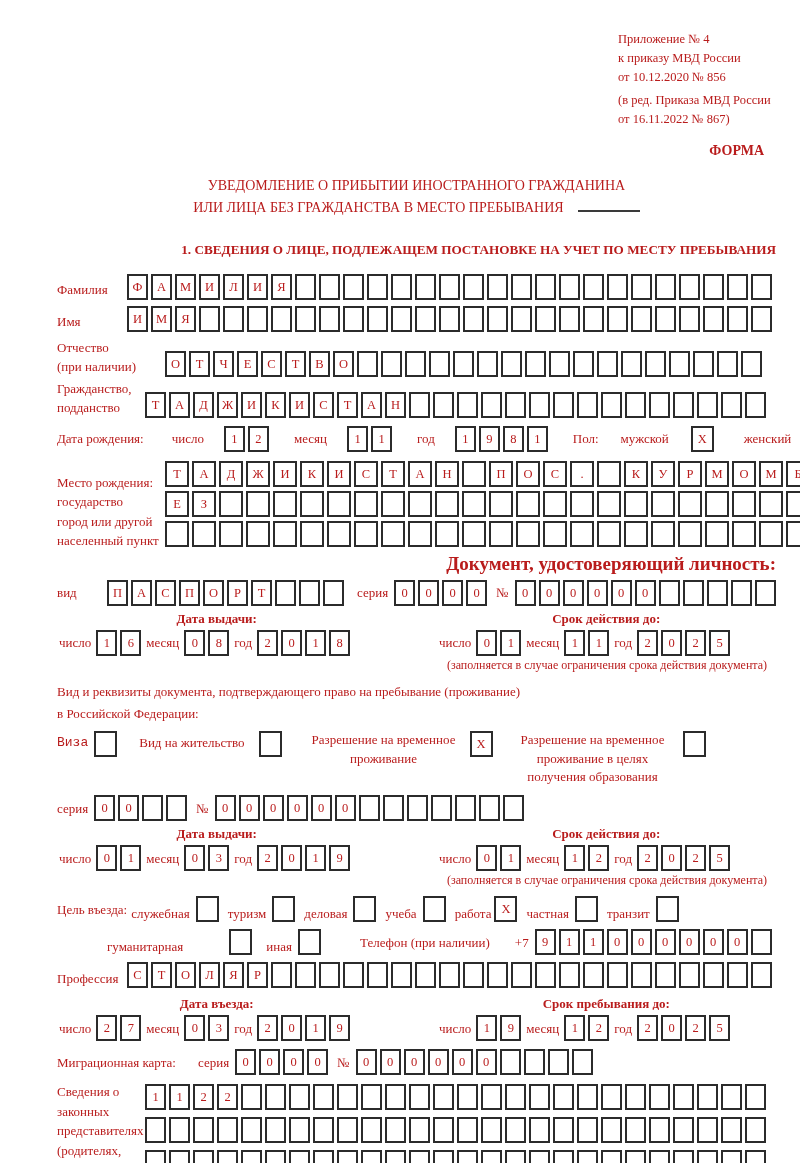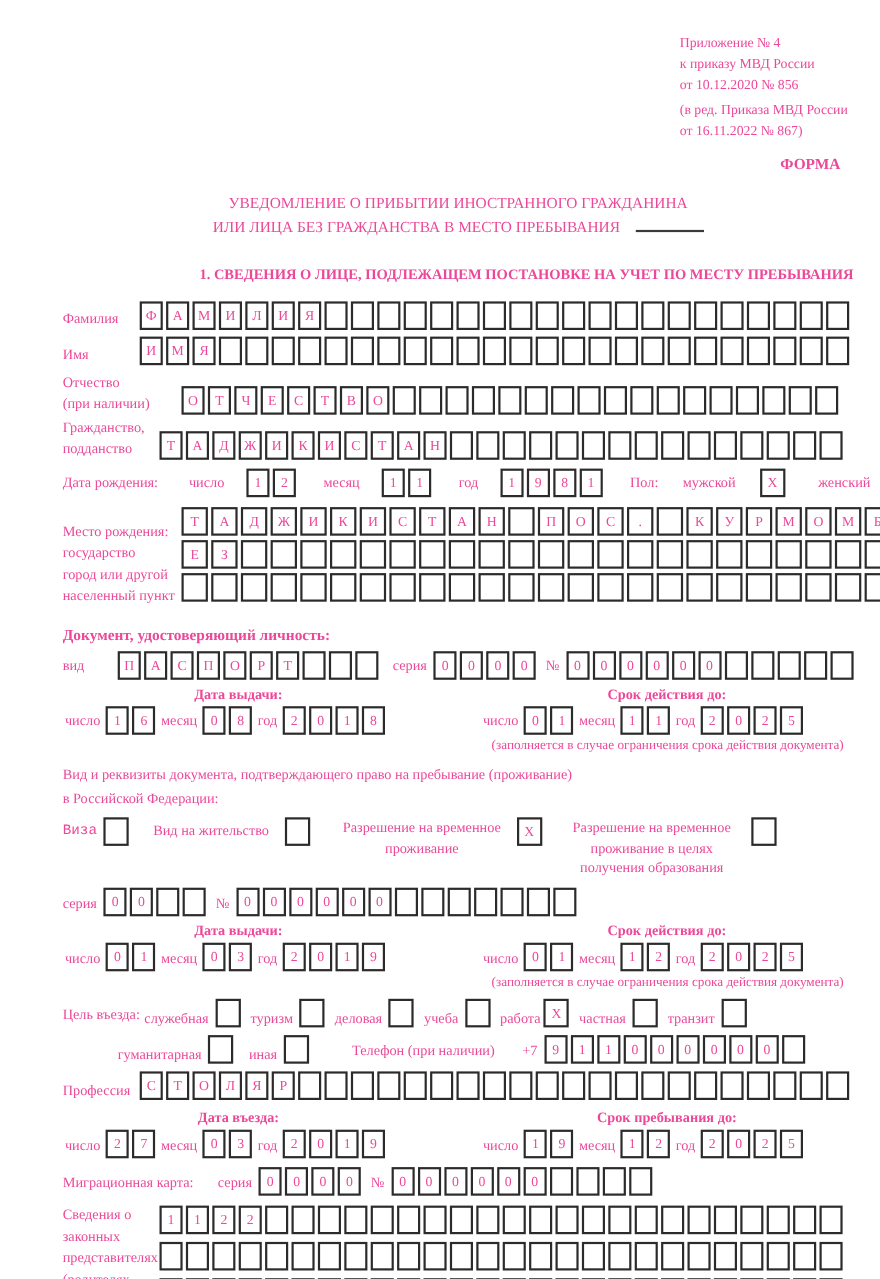--- a/index.html
+++ b/index.html
@@ -1,19 +1,19 @@
 <!DOCTYPE html>
 <html><head>
 <meta charset="utf-8">
 <style>
   html,body{margin:0;padding:0;background:#e8e8e8;}
   .page{
     width:800px;height:1163px;box-sizing:border-box;background:#ffffff;
     padding:30px 24px 0 57px;margin:0 auto;overflow:hidden;
-    font-family:"Liberation Serif","DejaVu Serif",serif;color:#ec4899;
+    font-family:"Liberation Serif","DejaVu Serif",serif;color:#b91c1c;
   }
   .appendix{margin-left:561px;font-size:12.5px;line-height:1.5;}
   .appendix .gap{margin-top:5px;}
   .forma{text-align:right;padding-right:12px;font-weight:bold;font-size:14px;margin-top:14px;}
   .title{text-align:center;font-weight:normal;font-size:14px;margin-top:16px;line-height:1.6;}
   .blank-line{display:inline-block;width:62px;border-bottom:2px solid #3a3a3a;margin-left:14px;height:10px;}
   .sec-head{font-weight:bold;font-size:13.2px;margin-top:22px;margin-bottom:16px;text-align:right;}
   .frow{display:flex;align-items:flex-end;margin-bottom:6px;font-size:13px;}
   .row-inline{display:flex;align-items:center;margin-bottom:6px;font-size:13px;white-space:nowrap;}
   .flabel{font-size:13px;line-height:1.5;}
@@ -25,21 +25,21 @@
   .ml6{margin-left:6px;} .ml10{margin-left:10px;} .ml14{margin-left:14px;} .ml25{margin-left:25px;}
   .mr4{margin-right:4px;} .mr6{margin-right:6px;}
   .boxes{white-space:nowrap;line-height:1;}
   .boxes.block{display:block;margin-bottom:4px;}
   .cbox{
     display:inline-block;width:17px;height:22px;border:2px solid #2b2b2b;margin-right:3px;
     text-align:center;font-size:12.5px;line-height:22px;vertical-align:middle;background:#fff;
   }
   .wide .cbox{width:20px;}
   .chk{flex:none;margin-left:6px;margin-right:0;width:19px;}
-  .doc-head{text-align:left;font-weight:bold;font-size:14px;margin:20px 0 5px 0;}
+  .doc-head{text-align:right;font-weight:bold;font-size:19px;margin:2px 0 5px 0;}
   .dheads{display:flex;font-weight:bold;font-size:13px;margin-bottom:3px;}
   .dh-l{width:320px;text-align:center;}
   .dh-r{width:340px;text-align:center;margin-left:60px;}
   .dvals{display:flex;align-items:center;font-size:13px;margin-bottom:2px;white-space:nowrap;}
   .dgroup{display:flex;align-items:center;width:320px;flex:none;}
   .dgroup.right{margin-left:60px;width:340px;}
   .dgroup .flabel{margin-right:5px;margin-left:2px;}
   .note{font-size:12px;margin:0 0 8px 330px;width:440px;text-align:center;}
   .res-line{font-size:13px;line-height:1.7;}
   .opts{display:flex;align-items:flex-start;margin-top:6px;margin-bottom:8px;font-size:13px;}
@@ -241,21 +241,21 @@
     <span class="pu-item">
         <span>частная</span>
         <span class="cbox chk"></span>
       </span>
     <span class="pu-item" style="margin-right:0;">
         <span>транзит</span>
         <span class="cbox chk"></span>
       </span>
   </div>
   <div class="row-inline" style="margin-left:50px;margin-bottom:7px;">
-    <span class="pu-item" style="margin-right:14px;">
+    <span class="pu-item" style="margin-right:14px;gap:40px;">
         <span>гуманитарная</span>
         <span class="cbox chk"></span>
       </span>
     <span class="pu-item" style="margin-right:14px;">
         <span>иная</span>
         <span class="cbox chk"></span>
       </span>
     <span class="flabel ml25">Телефон (при наличии)</span>
     <span class="flabel ml25 mr6">+7</span>
     <span class="boxes"><span class="cbox">9</span><span class="cbox">1</span><span class="cbox">1</span><span class="cbox">0</span><span class="cbox">0</span><span class="cbox">0</span><span class="cbox">0</span><span class="cbox">0</span><span class="cbox">0</span><span class="cbox"></span></span>

